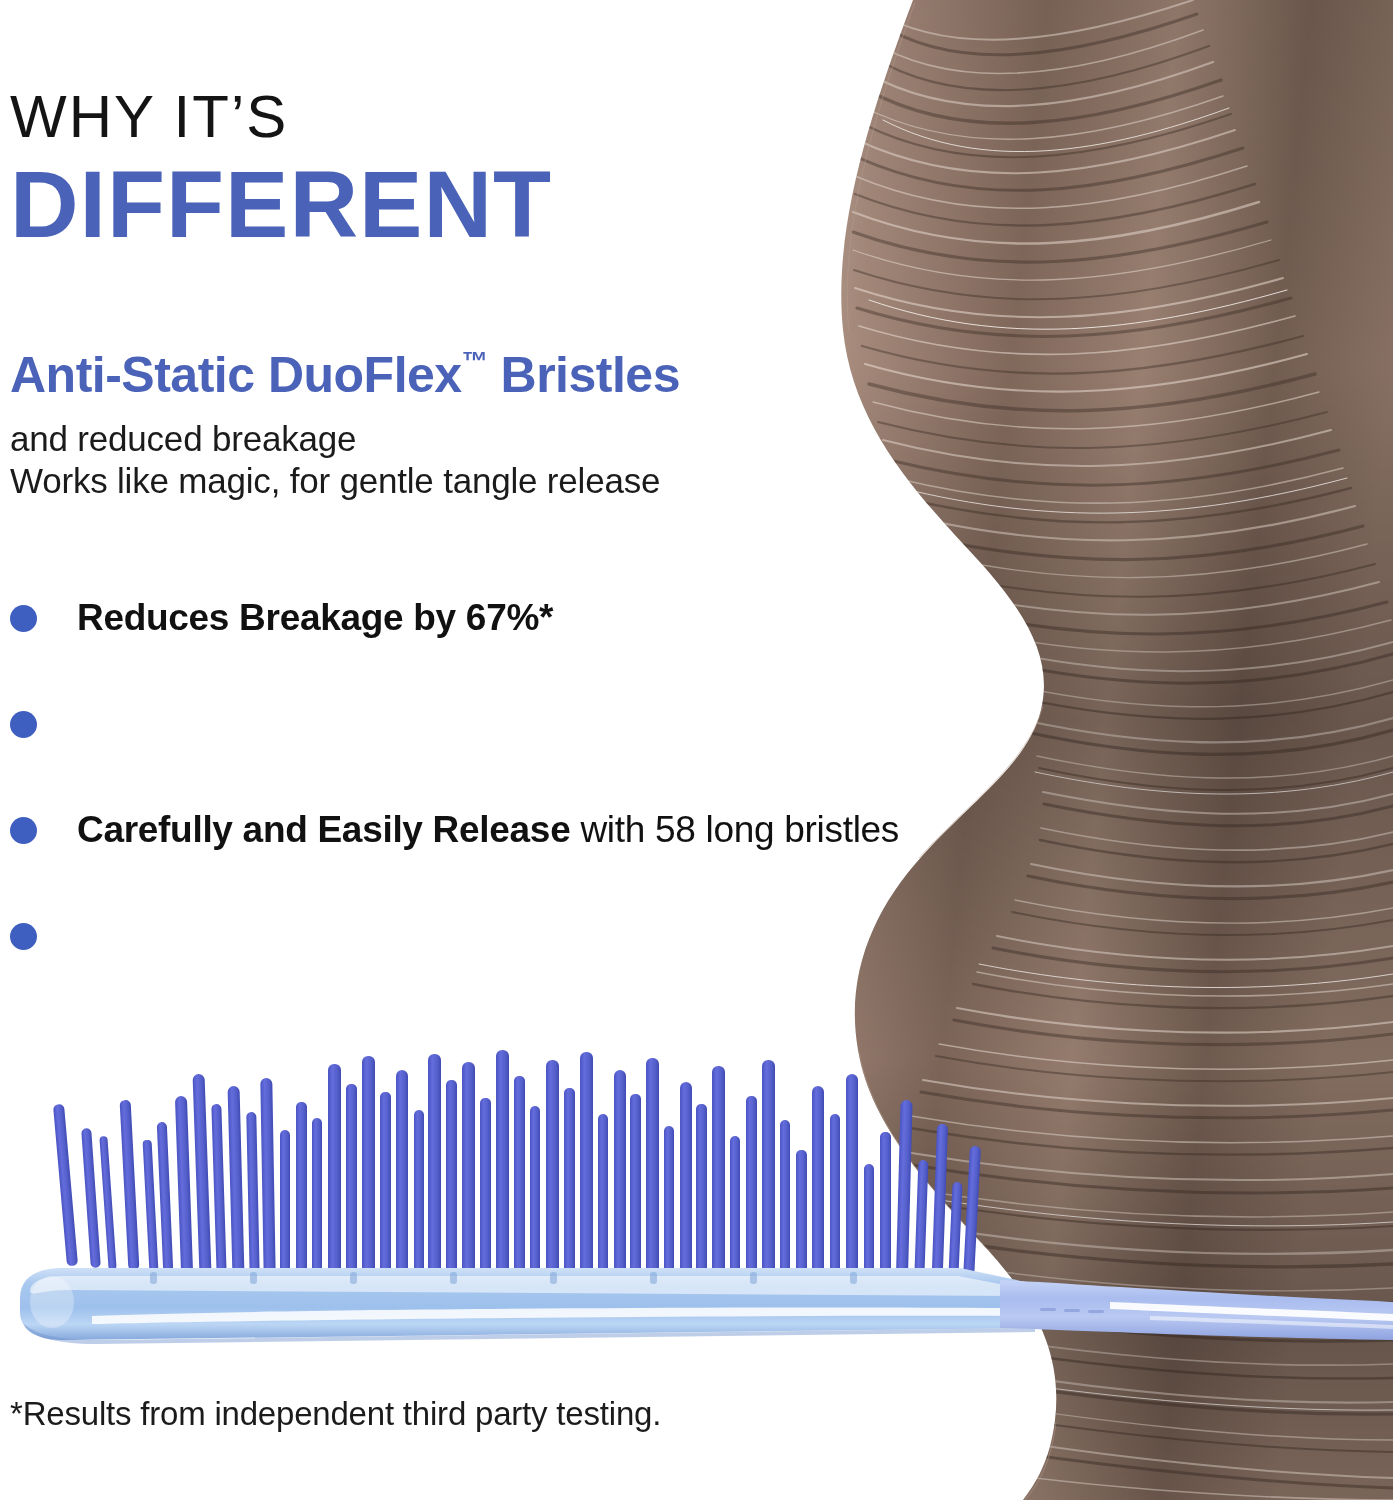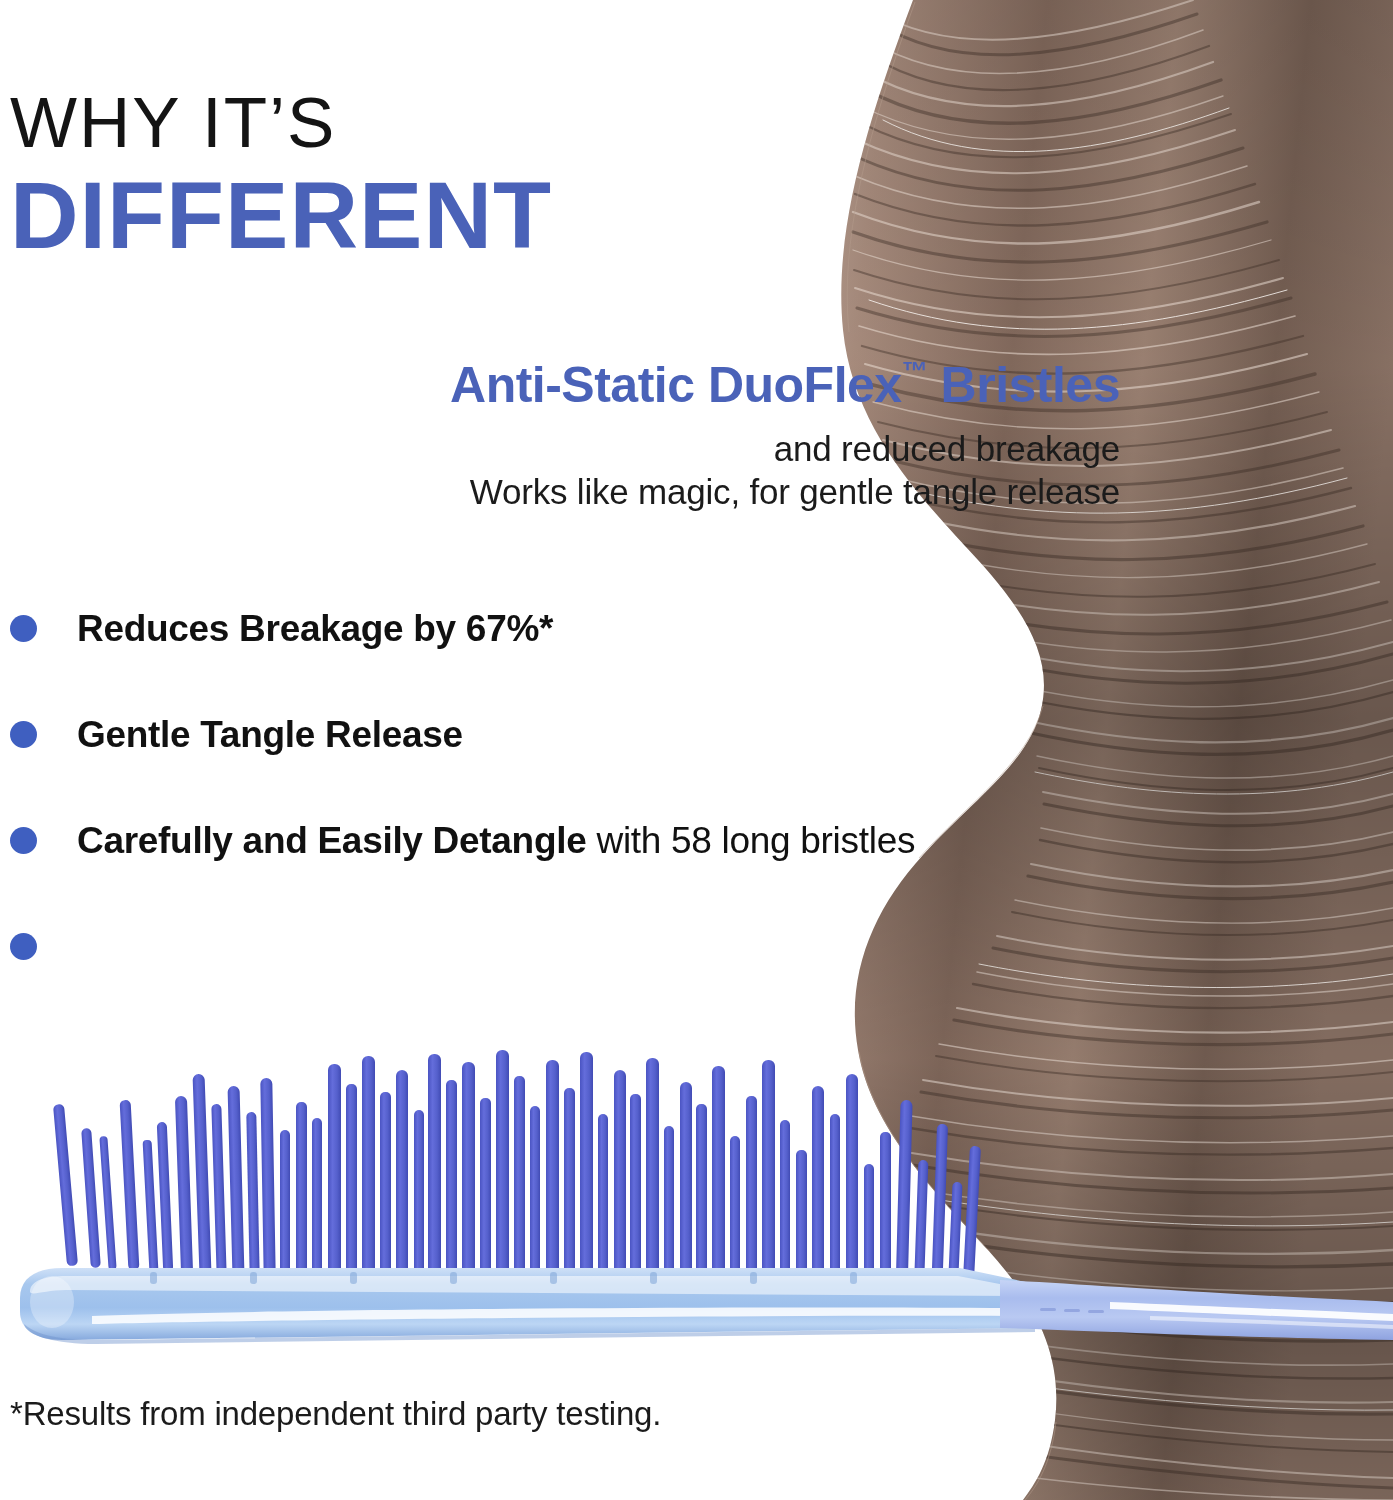--- a/index.html
+++ b/index.html
@@ -21,29 +21,29 @@
   #hair-photo svg{ display:block; width:620px; height:1500px; }
 
   
   #content{
     position:absolute; left:0; top:0;
     width:1120px; z-index:4;
   }
 
   #headline{ padding:88px 0 0 10px; }
   .hl-line1{
-    font-size:71px; font-weight:300; letter-spacing:2px;
+    font-size:60px; font-weight:300; letter-spacing:2px;
     color:#141414; line-height:0.98; white-space:nowrap;
   }
   .hl-line2{
     font-size:95px; font-weight:700; letter-spacing:1px;
     color:#4a62b8; line-height:1.04; margin-top:8px; white-space:nowrap;
   }
 
-  #subhead-block{ padding:92px 0 0 10px;text-align:right; }
+  #subhead-block{ padding:92px 0 0 10px; }
   .subhead{
     font-size:50px; font-weight:700; color:#4a62b8;
     letter-spacing:-0.5px; white-space:nowrap;
   }
   .subhead sup{ font-size:0.52em; vertical-align:0.85em; font-weight:700; }
   .subcopy{
     margin-top:14px; font-size:35px; font-weight:300; color:#1b1b1b;
     line-height:1.22; letter-spacing:-0.2px;
   }
   .subcopy div{ white-space:nowrap; }
@@ -257,26 +257,25 @@
 
   <div id="bullets">
 
     <div class="bullet-row">
       <span class="bullet-dot"></span>
       <div class="bullet-text"><b>Reduces Breakage by 67%*</b><span></span></div>
     </div>
 
     <div class="bullet-row">
       <span class="bullet-dot"></span>
-      <div class="bullet-text"><b>Gentle Tangle Release</b><span></span></div>
     </div>
 
     <div class="bullet-row">
       <span class="bullet-dot"></span>
-      <div class="bullet-text"><b>Carefully and Easily Detangle</b><span> with 58 long bristles</span></div>
+      <div class="bullet-text"><b>Carefully and Easily Release</b><span> with 58 long bristles</span></div>
     </div>
 
     <div class="bullet-row">
       <span class="bullet-dot"></span>
     </div>
 
   </div>
 </div>
 
 <div id="brush">

